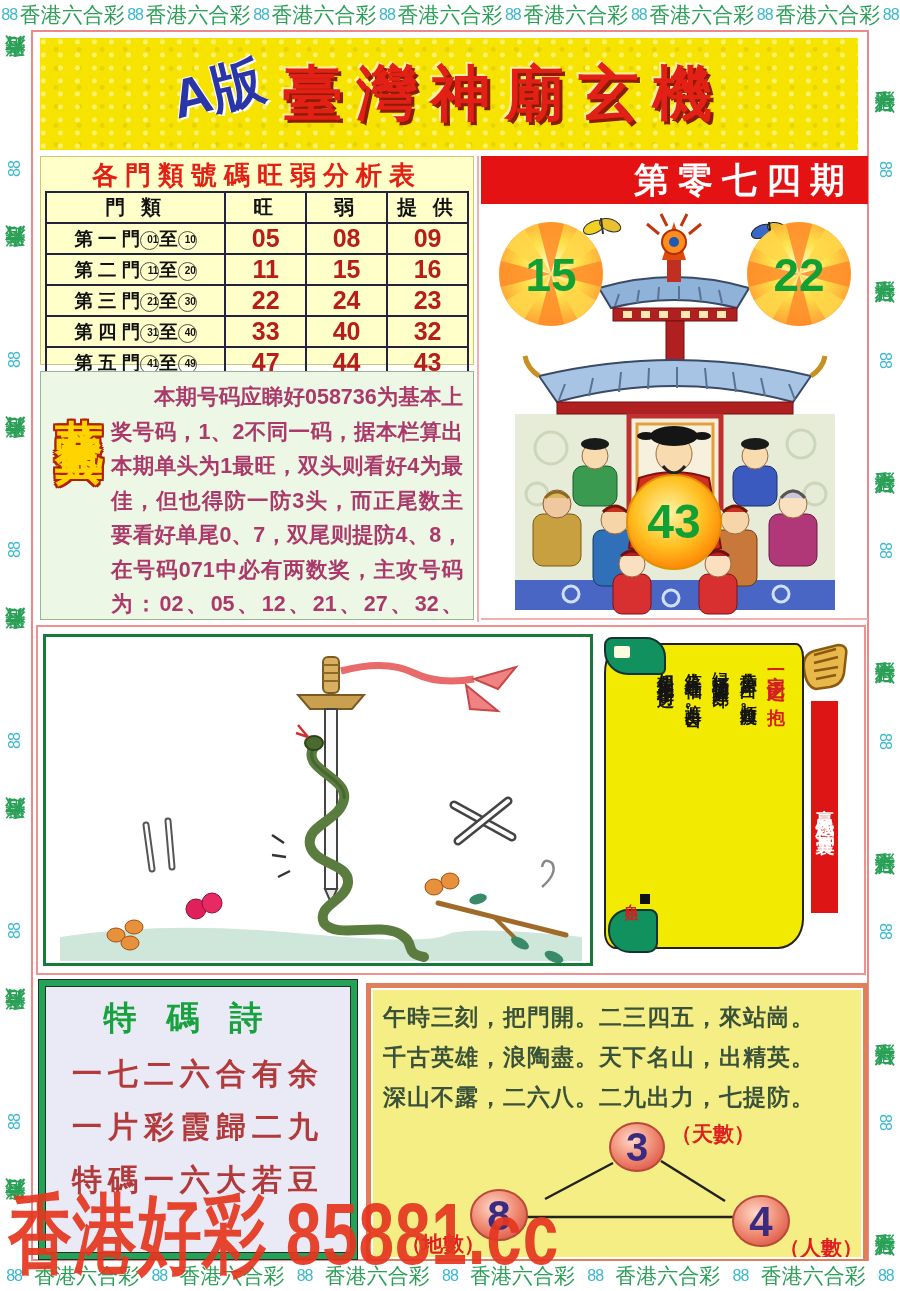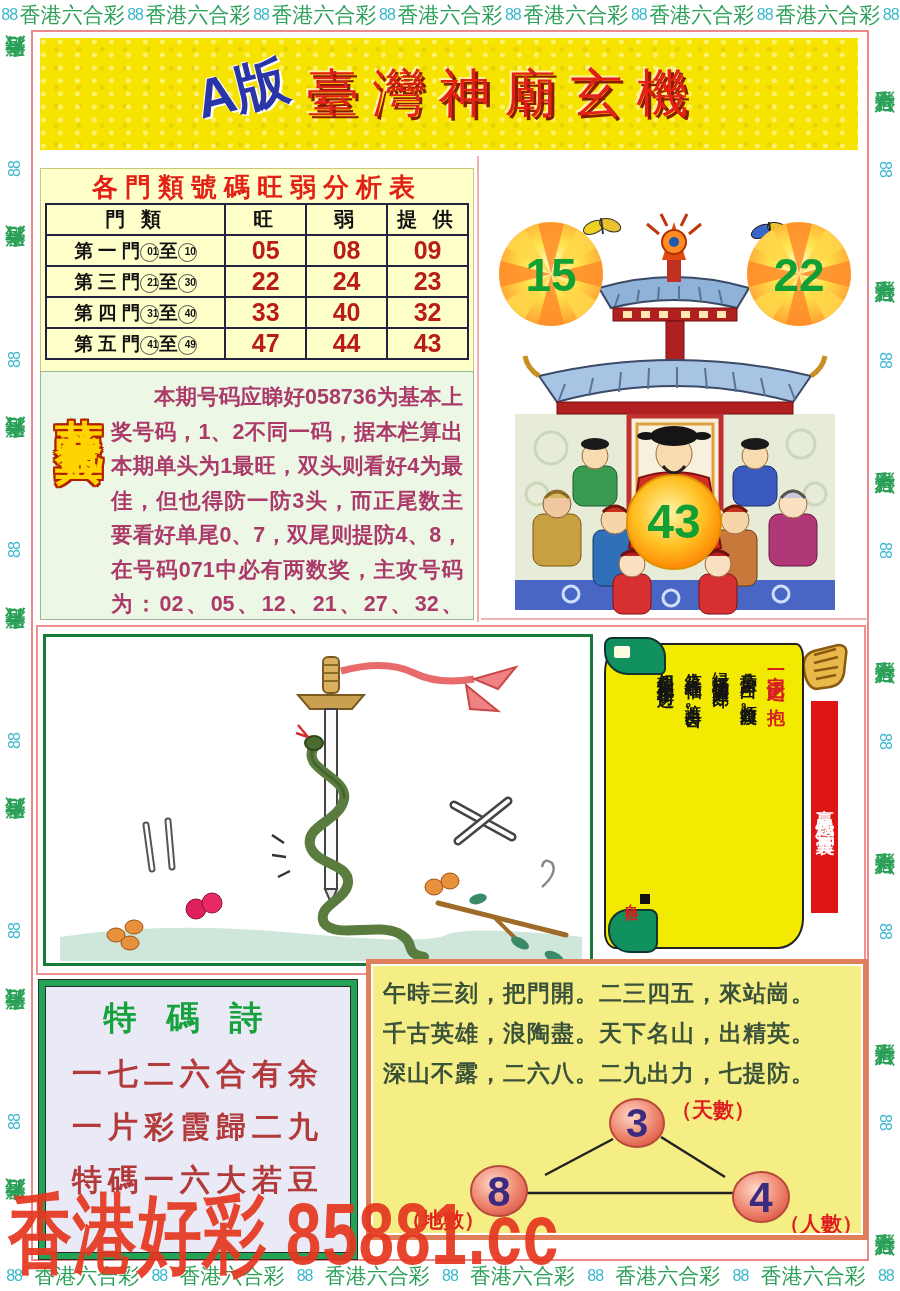--- a/index.html
+++ b/index.html
@@ -17,24 +17,24 @@
   .frame{position:absolute;left:31px;top:30px;width:834px;height:1227px;border:2px solid #ef8888;z-index:1;}
   .col-sep{position:absolute;left:477px;top:156px;width:2px;height:466px;background:#f2b0b0;z-index:2;}
   
   .banner{position:absolute;left:40px;top:38px;width:818px;height:112px;background:#f6e400;
           background-image:radial-gradient(circle at 20% 30%, #fdf06a 0 2px, transparent 3px),
                            radial-gradient(circle at 70% 60%, #e8d400 0 2px, transparent 3px);
           background-size:17px 13px, 23px 19px;
           display:flex;align-items:center;justify-content:center;z-index:3;}
   .edition{font-size:54px;font-weight:bold;color:#2a35a8;transform:rotate(-14deg);
            text-shadow:2px 2px 0 #ffffff,-1px -1px 0 #ffffff;margin-right:18px;margin-top:-8px;}
-  .main-title{font-size:52px;font-weight:normal;color:#e32015;letter-spacing:14px;
+  .main-title{font-size:60px;font-weight:bold;color:#e32015;letter-spacing:14px;
               text-shadow:3px 3px 0 #8a1c00,-2px -2px 0 #fff0a0;white-space:nowrap;}
   
-  .table-box{position:absolute;left:40px;top:168px;width:434px;height:209px;background:#ffffc9;
+  .table-box{position:absolute;left:40px;top:156px;width:434px;height:209px;background:#ffffc9;
              border:1px solid #c8c878;z-index:3;box-sizing:border-box;padding:2px 4px;}
   .table-title{color:#e32015;font-size:26px;font-weight:bold;text-align:center;letter-spacing:7px;line-height:32px;}
   table.an{width:100%;border-collapse:collapse;table-layout:fixed;}
   table.an th,table.an td{border:2px solid #23233f;text-align:center;padding:0;}
   table.an th{font-size:20px;letter-spacing:5px;height:29px;color:#111;}
   td.gate{font-size:18.5px;font-weight:bold;color:#111;height:28px;white-space:nowrap;}
   .circ{display:inline-block;width:17px;height:17px;line-height:16px;border:1.5px solid #555;border-radius:50%;
         font-size:10px;font-weight:bold;vertical-align:2px;text-align:right;letter-spacing:0;}
   td.val{font-size:25px;font-weight:bold;color:#b91c1c;}
   
@@ -77,21 +77,21 @@
   .fist{position:absolute;right:14px;top:12px;}
   
   .bottom-left{position:absolute;left:38px;top:979px;width:320px;height:281px;background:#eaeaf6;
                border:1px solid #2a2a2a;box-shadow:inset 0 0 0 6px #23a356,inset 0 0 0 7px #2a2a2a;
                box-sizing:border-box;z-index:3;padding-top:16px;}
   .sp-title{color:#17a23e;font-size:33px;font-weight:bold;letter-spacing:30px;text-align:center;
             margin-bottom:6px;}
   .sp-line{color:#b23a3a;font-size:30px;font-weight:bold;letter-spacing:6px;line-height:53px;text-align:center;
            font-family:"Liberation Serif","DejaVu Serif",serif;white-space:nowrap;}
   
-  .bottom-right{position:absolute;left:366px;top:959px;width:502px;height:281px;background:#f5ee85;
+  .bottom-right{position:absolute;left:366px;top:983px;width:502px;height:281px;background:#f5ee85;
                 border:5px solid #e0805a;box-shadow:inset 0 0 0 2px #fff;box-sizing:border-box;
                 z-index:3;padding:9px 12px 0;}
   .tip-line{font-size:23px;font-weight:bold;color:#3a523a;line-height:40px;letter-spacing:1px;white-space:nowrap;}
   
   .watermark{position:absolute;left:8px;top:1178px;font-size:80px;font-weight:800;color:#e5361f;
              letter-spacing:1px;white-space:nowrap;z-index:40;opacity:.92;
              transform:scale(.8,1.08);transform-origin:left top;}
 </style>
 </head>
 <body>
@@ -177,20 +177,26 @@
         <th style="width:42%">門 類</th>
         <th>旺</th>
         <th>弱</th>
         <th>提 供</th>
       </tr>
       <tr>
         <td class="gate"><span>第 一 門</span><span class="circ">01</span><span>至</span><span class="circ">10</span></td>
         <td class="val">05</td>
         <td class="val">08</td>
         <td class="val">09</td>
+      </tr>
+      <tr>
+        <td class="gate"><span>第 二 門</span><span class="circ">11</span><span>至</span><span class="circ">20</span></td>
+        <td class="val">11</td>
+        <td class="val">15</td>
+        <td class="val">16</td>
       </tr>
       <tr>
         <td class="gate"><span>第 三 門</span><span class="circ">21</span><span>至</span><span class="circ">30</span></td>
         <td class="val">22</td>
         <td class="val">24</td>
         <td class="val">23</td>
       </tr>
       <tr>
         <td class="gate"><span>第 四 門</span><span class="circ">31</span><span>至</span><span class="circ">40</span></td>
         <td class="val">33</td>
@@ -200,20 +206,21 @@
       <tr>
         <td class="gate"><span>第 五 門</span><span class="circ">41</span><span>至</span><span class="circ">49</span></td>
         <td class="val">47</td>
         <td class="val">44</td>
         <td class="val">43</td>
       </tr>
     </tbody>
       </table>
   </div>
 
+  <div class="issue-banner">第零七四期</div>
 
   <div class="kuihua">
     <div class="kh-title">葵花宝典</div>
     <div class="kh-text">本期号码应睇好058736为基本上奖号码，1、2不同一码，据本栏算出本期单头为1最旺，双头则看好4为最佳，但也得防一防3头，而正尾数主要看好单尾0、7，双尾则提防4、8，在号码071中必有两数奖，主攻号码为：02、05、12、21、27、32、40、45。</div>
   </div>
 
   <div class="temple">
     <svg width="387" height="410" viewBox="0 0 387 410">
       <defs>
         <radialGradient id="sun" cx="50%" cy="45%" r="60%">

